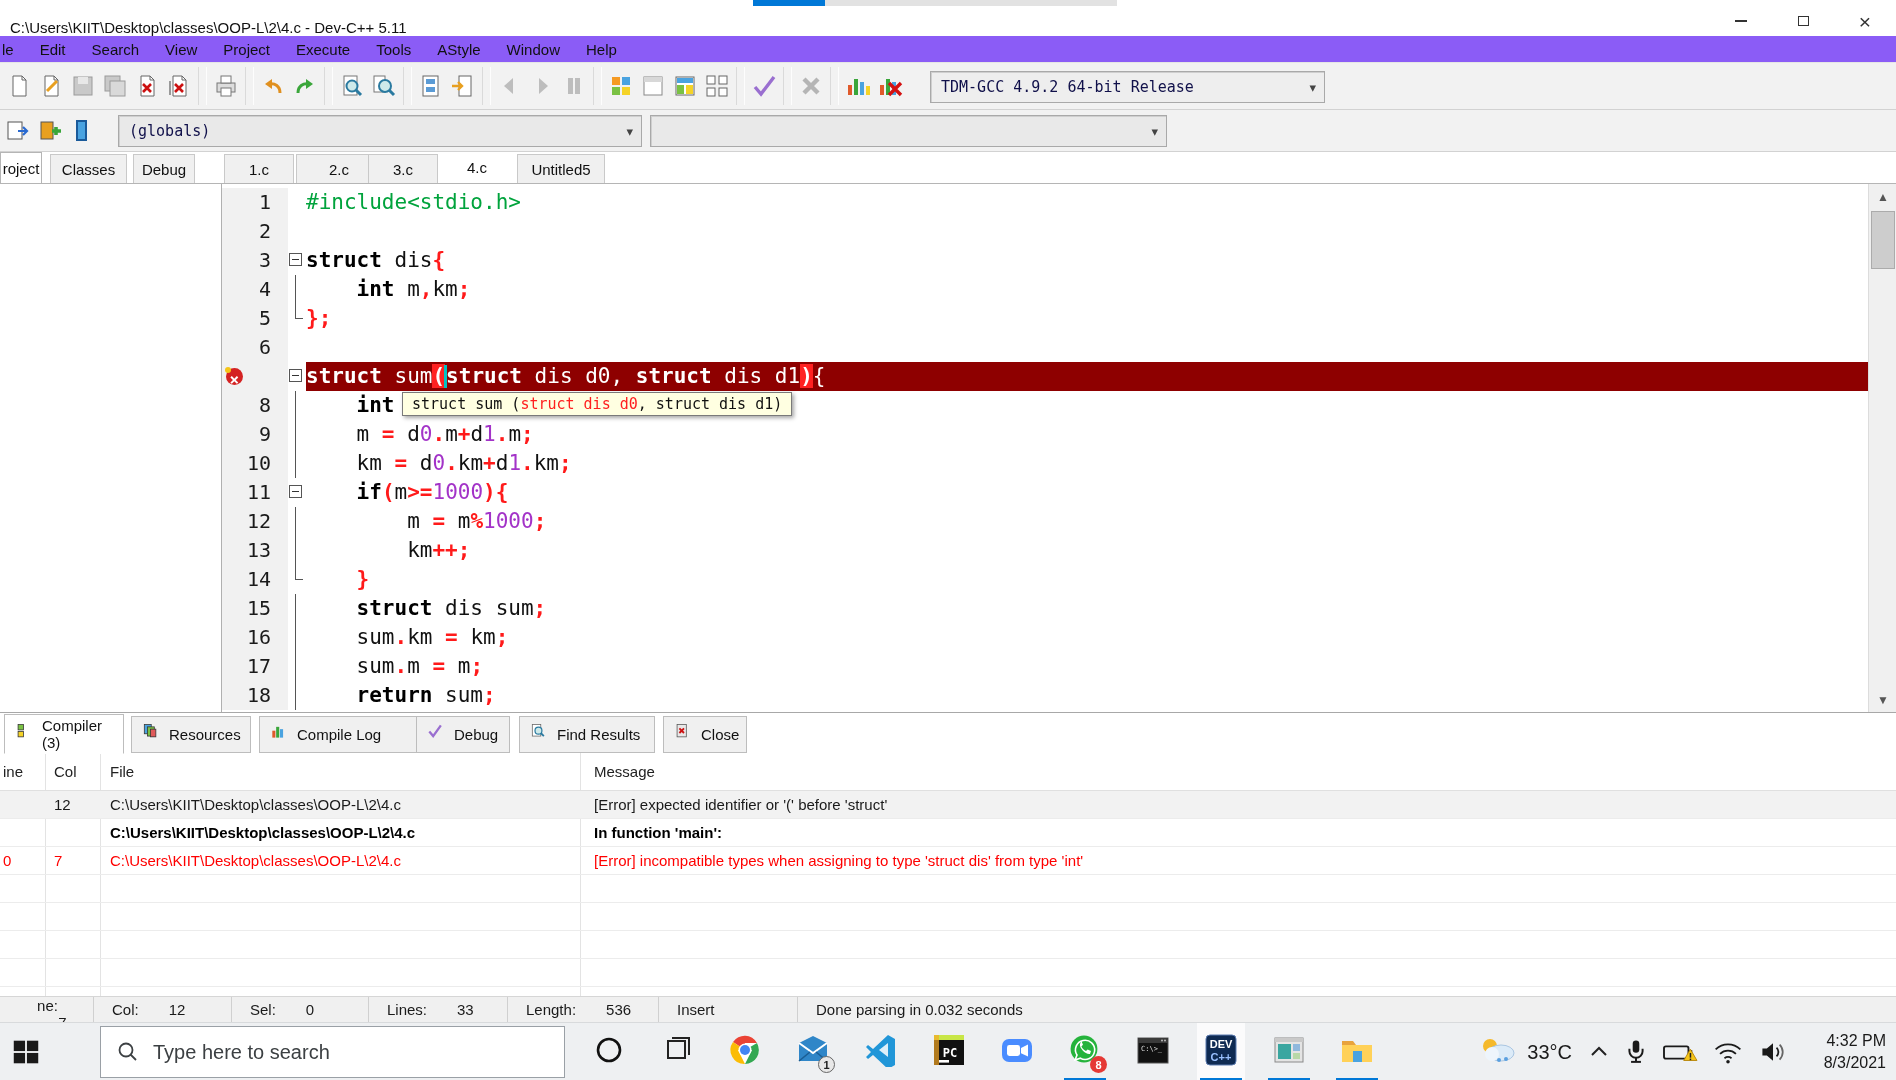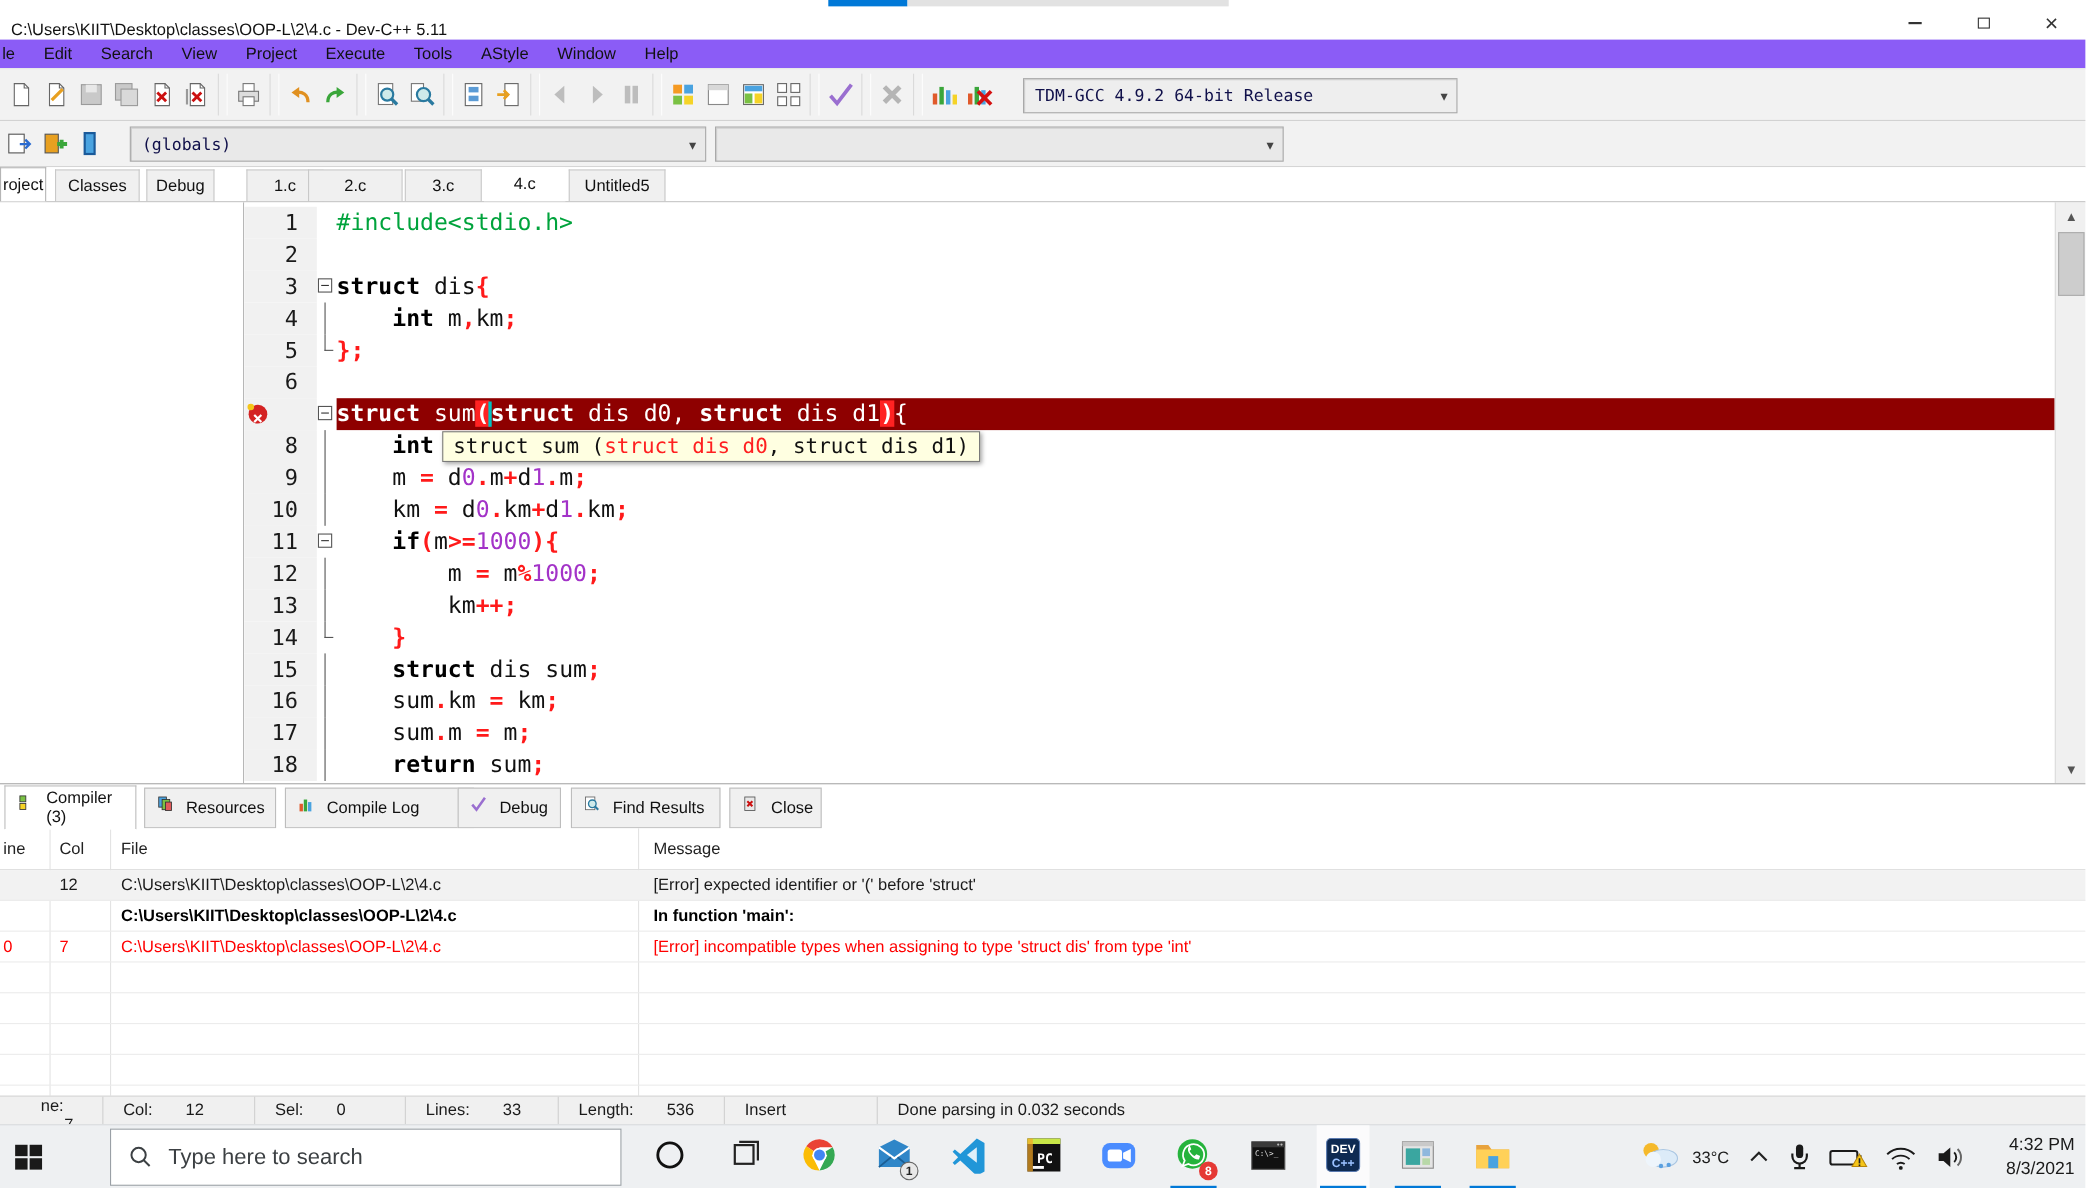--- a/index.html
+++ b/index.html
@@ -71,21 +71,21 @@
   .foldbox:after { content:""; position:absolute; left:2px; top:5px; width:7px; height:1px; background:#333; }
   .foldline { position:absolute; left:7px; top:0; width:1px; height:29px; background:#555; }
   .foldline.half-top { height:15px; }
   .foldend { position:absolute; left:7px; top:14px; width:8px; height:1px; background:#555; }
   .gut-err { position:absolute; left:4px; top:6px; width:17px; height:17px; border-radius:50%; background:#d42222; }
   .gut-err:before { content:"×"; position:absolute; left:3.5px; top:-3px; color:#fff; font-size:16px; font-weight:bold; }
   .gut-err:after { content:""; position:absolute; left:-1px; top:-1px; width:6px; height:6px; border-radius:50%; background:#f5c518; }
 
   #tooltip { position:absolute; left:180px; top:208px; background:#ffffe1; border:1px solid #7a7a7a;
     box-shadow:2px 2px 4px rgba(0,0,0,.35); padding:2px 9px; font-family:"DejaVu Sans Mono","Liberation Mono",monospace;
-    font-size:19px; white-space:pre; z-index:5; }
+    font-size:15px; white-space:pre; z-index:5; }
   .tt-p { color:#111; } .tt-r { color:#ff2020; }
 
   
   #vscroll { position:absolute; left:1868px; top:0; width:28px; height:529px; background:#f0f0f0; border-left:1px solid #dcdcdc; }
   .sb-arrow { position:absolute; left:0; width:28px; height:26px; display:flex; align-items:center; justify-content:center; color:#555; font-size:12px; }
   #sb-thumb { position:absolute; left:2px; top:27px; width:24px; height:58px; background:#cdcdcd; border:1px solid #ababab; }
 
   
   #bottom { top:712px; left:0; width:1896px; height:284px; background:#fff; border-top:1px solid #a8a8a8; }
   .btab { position:absolute; top:3px; height:37px; background:#f0f0f0; border:1px solid #bdbdbd;
@@ -119,21 +119,21 @@
   #search-input::placeholder { color:#3c4043; opacity:1; }
   #task-items { position:absolute; left:585px; top:0; height:58px; display:flex; }
   .task-item { position:relative; width:48px; height:58px; margin-right:20px; display:flex; align-items:center; justify-content:center; }
   .task-item.active-app { background:#fbfbfc; }
   .underline { position:absolute; left:3px; right:3px; bottom:0; height:3px; background:#0078d7; }
   .badge { position:absolute; right:2px; bottom:8px; min-width:17px; height:17px; border-radius:50%; font-size:11px; color:#fff; display:flex; align-items:center; justify-content:center; font-weight:bold; }
   .badge.graybadge { background:#e8e8e8; color:#222; border:1px solid #666; }
   .badge.redbadge { background:#e53935; }
   #tray { position:absolute; right:0; top:0; height:58px; display:flex; align-items:center; }
   .tray-item { display:flex; align-items:center; justify-content:center; margin-right:10px; }
-  #temp { font-size:15px; color:#1a1a1a; margin-right:14px; }
+  #temp { font-size:20px; color:#1a1a1a; margin-right:14px; }
   #clock { text-align:right; font-size:16px; color:#1a1a1a; line-height:1.35; margin-right:10px; width:86px; }
 </style>
 </head>
 <body>
 
 <div id="stage">
 
   <div id="topstrip" class="abs">
     <div class="blue" style="background: rgb(0, 120, 215);"></div>
     <div class="gray"></div>
@@ -369,21 +369,21 @@
           <rect x="8" y="3" width="9" height="19" fill="#4aa3e0" stroke="#1a5a9a" stroke-width="2"></rect>
         </svg>
       </div>
     </div>
 
   <div id="tabrow" class="abs">
       <div class="tab active" style="left: 0px; width: 42px;">roject</div>
       <div class="tab" style="left: 50px; width: 77px;">Classes</div>
       <div class="tab" style="left: 133px; width: 62px;">Debug</div>
       <div class="tab" style="left: 224px; width: 70px;">1.c</div>
-      <div class="tab" style="left: 280px; width: 86px;">2.c</div>
+      <div class="tab" style="left: 296px; width: 86px;">2.c</div>
       <div class="tab" style="left: 368px; width: 70px;">3.c</div>
       <div class="tab active noborder" style="left: 440px; width: 74px;">4.c</div>
       <div class="tab" style="left: 517px; width: 88px;">Untitled5</div>
     </div>
 
   <div id="main" class="abs">
     <div id="leftpanel"></div>
     <div id="editor">
       <div id="code-lines">
           <div class="code-row">

